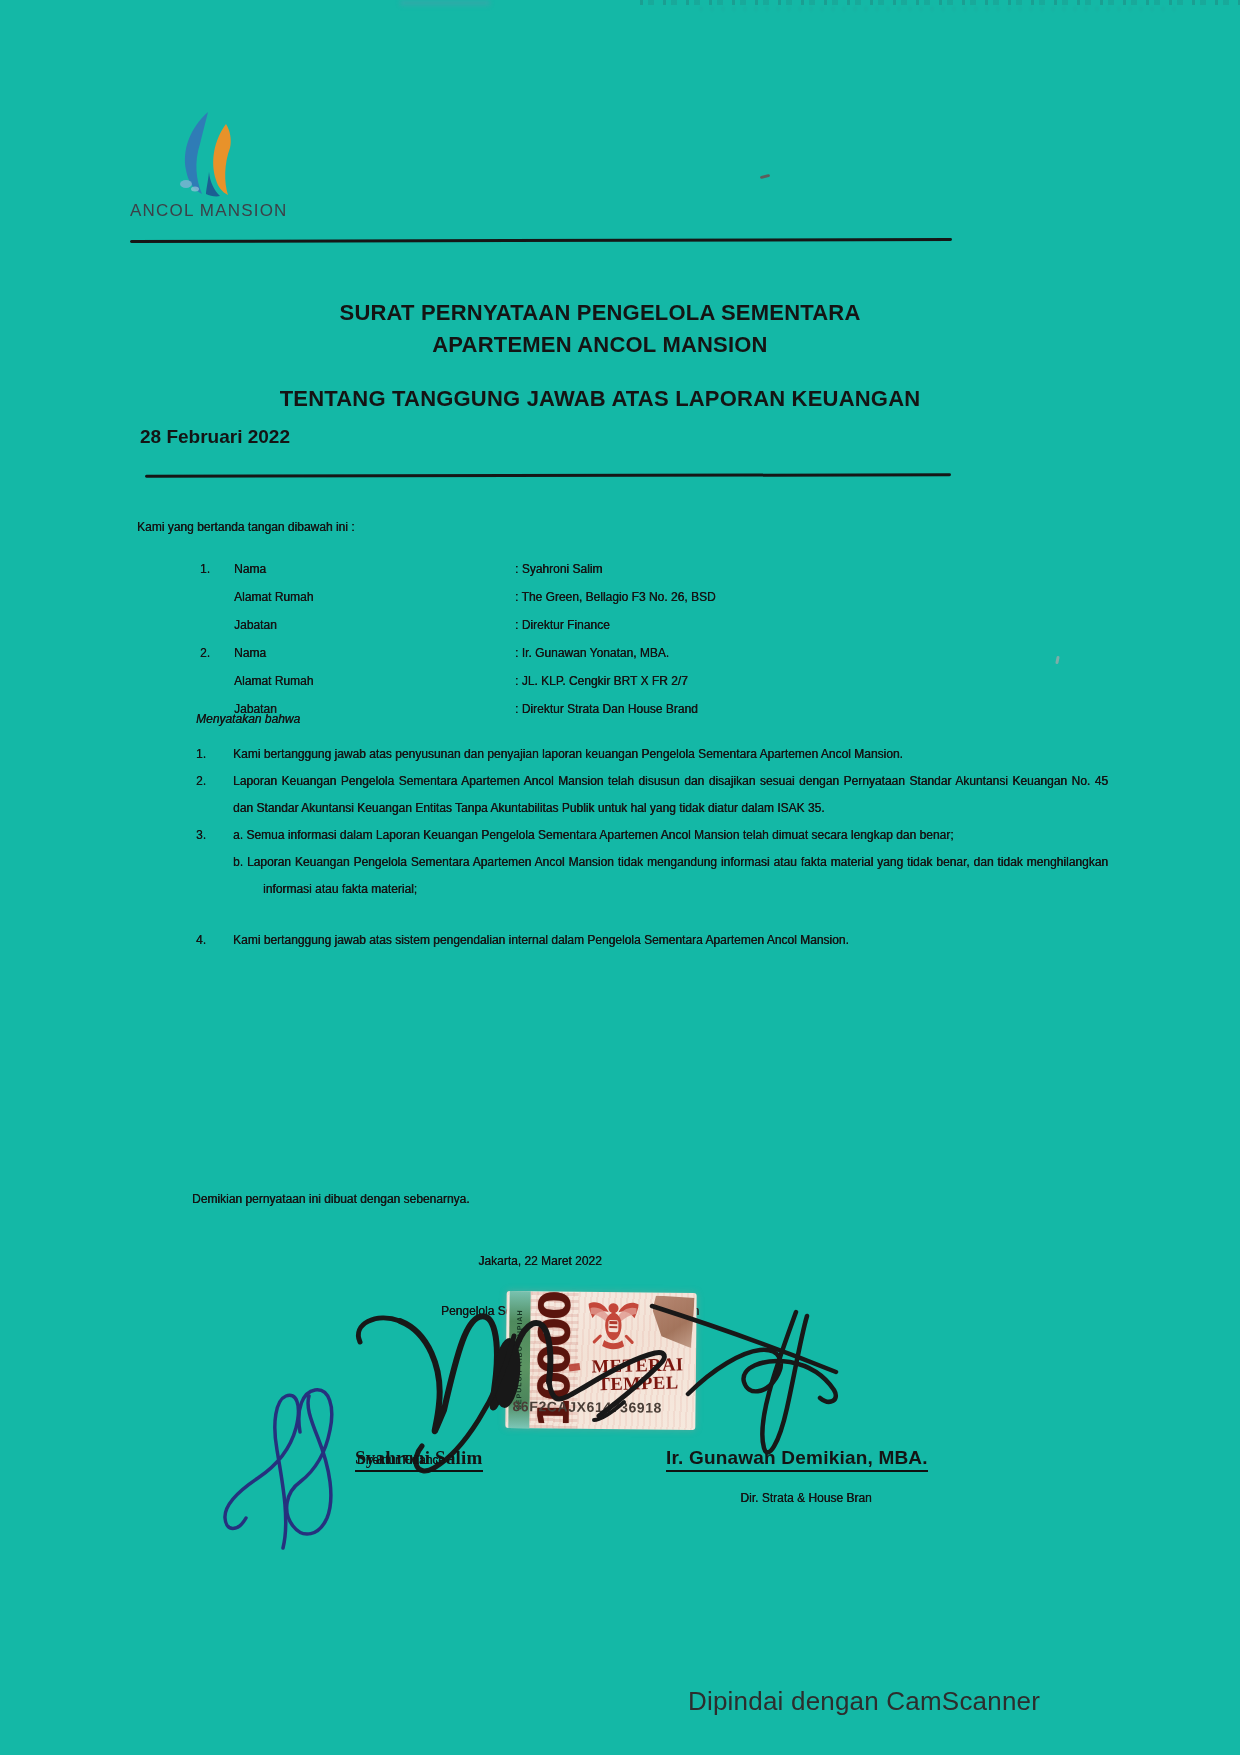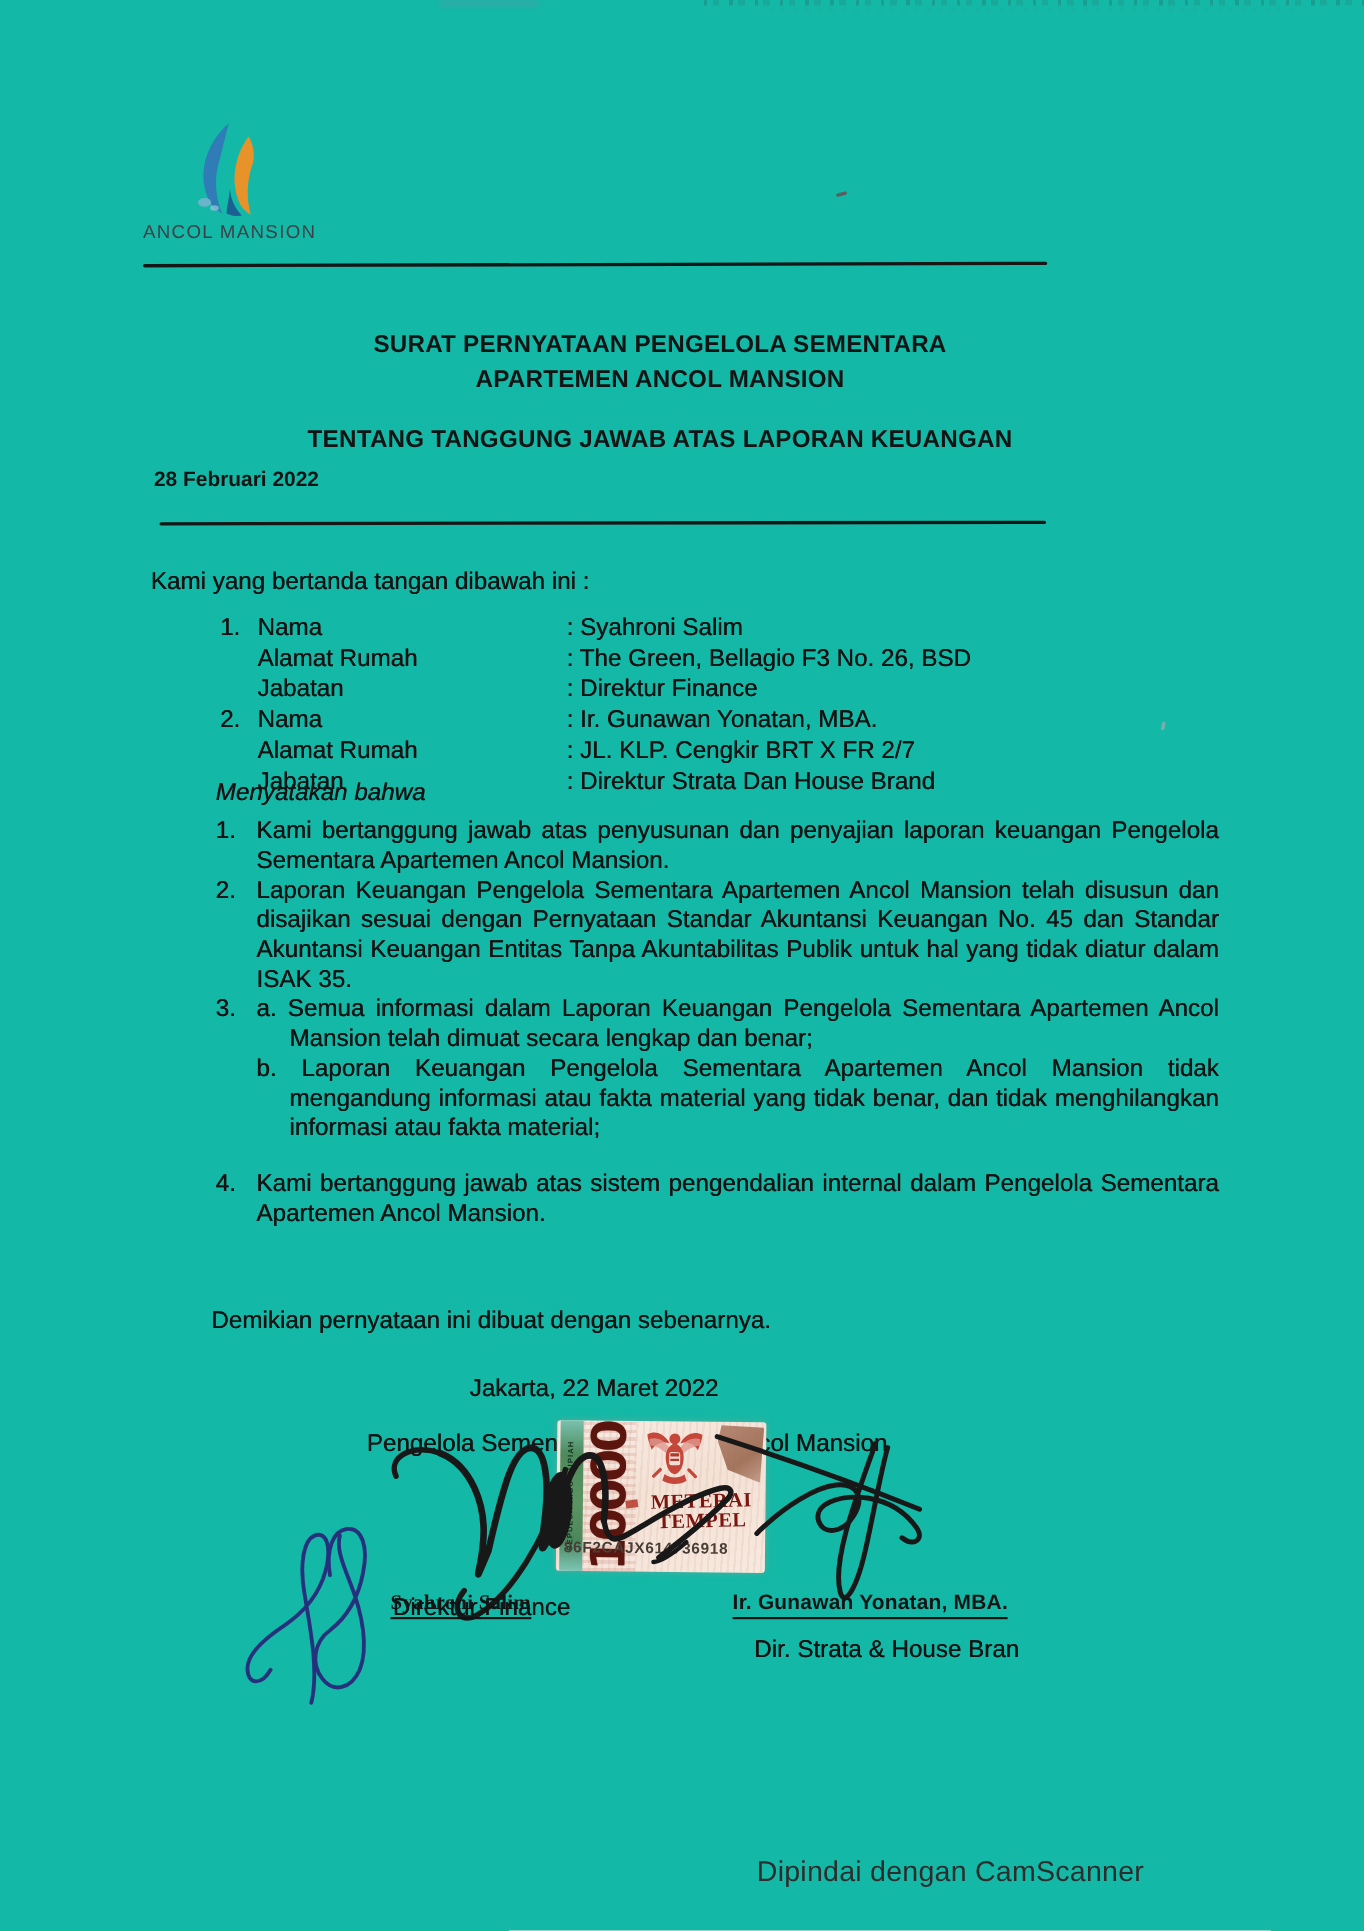--- a/index.html
+++ b/index.html
@@ -27,21 +27,21 @@
   .logo-text{position:absolute;left:130px;top:201px;font-size:17px;letter-spacing:1.2px;color:#3c4148;}
   
   .rule{position:absolute;background:#161616;height:3px;border-radius:2px;}
   .rule1{left:130px;top:239px;width:822px;transform:rotate(-.15deg);}
   .rule2{left:145px;top:474px;width:806px;height:2.5px;transform:rotate(-.1deg);}
   
   .title-block{position:absolute;left:140px;top:297px;width:920px;text-align:center;font-weight:bold;font-size:22px;line-height:32px;letter-spacing:.2px;}
   .subtitle{position:absolute;left:140px;top:386px;width:920px;text-align:center;font-weight:bold;font-size:22px;letter-spacing:.2px;}
   .doc-date{position:absolute;left:140px;top:426px;width:920px;text-align:left;font-weight:bold;font-size:19px;}
   
-  .bodytext{font-size:22px;line-height:27px;text-shadow:.35px 0 0 currentColor;}
+  .bodytext{font-size:12px;line-height:27px;text-shadow:.35px 0 0 currentColor;}
   .intro{position:absolute;left:137px;top:514px;}
   .sig-table{position:absolute;left:200px;top:556px;width:860px;}
   .sig-row{display:grid;grid-template-columns:34px 281px 1fr;height:28px;align-items:start;}
   .menyatakan{position:absolute;left:196px;top:706px;font-style:italic;}
   .statements{position:absolute;left:196px;top:741px;width:912px;}
   .stmt{display:grid;grid-template-columns:37px 1fr;}
   .stmt-text{text-align:justify;}
   .substmt{text-align:justify;padding-left:30px;text-indent:-30px;}
   .stmt-gap{margin-top:24px;}
   .demikian{position:absolute;left:192px;top:1186px;}
@@ -223,19 +223,19 @@
       <path d="M 246 1518 C 238 1532 226 1532 225 1518 C 224 1504 240 1490 258 1478 C 276 1466 290 1450 296 1428 C 302 1404 296 1392 286 1396 C 276 1400 272 1422 277 1450 C 282 1480 290 1520 283 1548"></path>
       <path d="M 300 1432 C 296 1408 303 1392 315 1390 C 329 1388 335 1406 330 1430 C 325 1456 313 1472 300 1482 C 286 1492 282 1512 293 1526 C 303 1539 319 1536 327 1518 C 335 1498 330 1468 318 1438 C 310 1418 306 1406 309 1396"></path>
     </g>
   </svg>
 
   <div class="name-left">
     <span class="sig-name">Syahroni Salim</span>
   </div>
   <div class="bodytext sig-title-left">Direktur Finance</div>
   <div class="name-right">
-    <span class="sig-name">Ir. Gunawan Yonatan, MBA.</span>
+    <span class="sig-name">Ir. Gunawan Demikian, MBA.</span>
   </div>
   <div class="bodytext sig-title-right">Dir. Strata &amp; House Bran</div>
 
   <div class="footer">Dipindai dengan CamScanner</div>
 
 </div>
 
 </body></html>

